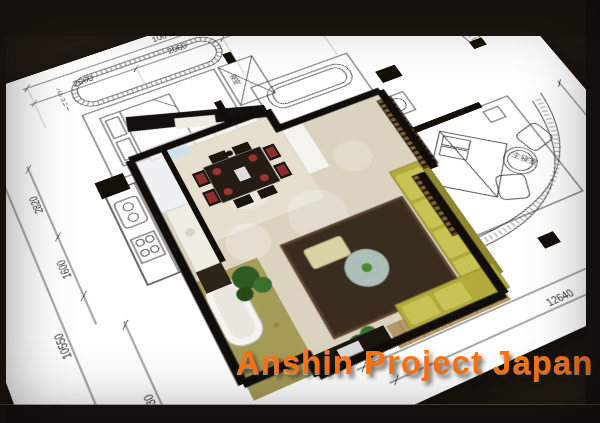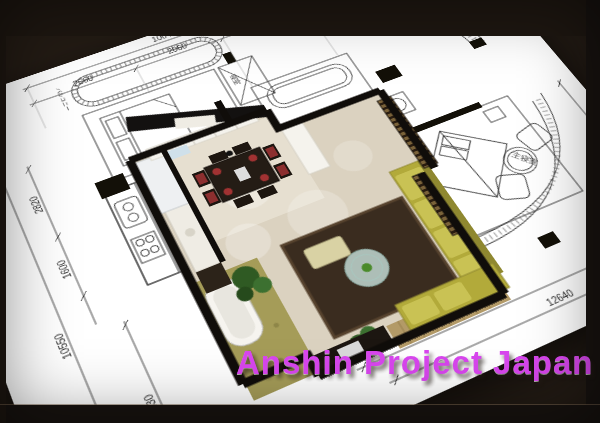--- a/index.html
+++ b/index.html
@@ -20,21 +20,21 @@
   .frame-strip{position:absolute;z-index:10;}
   .frame-top{left:0;top:0;width:600px;height:36px;background:#1e1711;}
   .frame-bottom{left:0;top:405px;width:600px;height:18px;background:#181310;}
   .frame-left{left:0;top:0;width:6px;height:423px;background:#1e1711;}
   .frame-right{left:586px;top:0;width:14px;height:423px;background:#181310;}
   .frame-edge-line{position:absolute;left:0;top:404px;width:600px;height:1px;
     background:rgba(125,104,82,.55);z-index:11;}
   .watermark{
     position:absolute;left:236px;top:344px;z-index:20;
     font-size:33px;font-weight:bold;letter-spacing:1px;white-space:nowrap;
-    color:#d946ef;
+    color:#f97316;
     text-shadow:3px 4px 4px rgba(35,28,22,.65),0 1px 0 rgba(255,255,255,.75);
   }
   .vignette{position:absolute;inset:0;z-index:30;pointer-events:none;
     box-shadow:inset 0 0 70px rgba(0,0,0,.5);}
 </style>
 </head>
 <body>
 
 <div class="stage">
 

